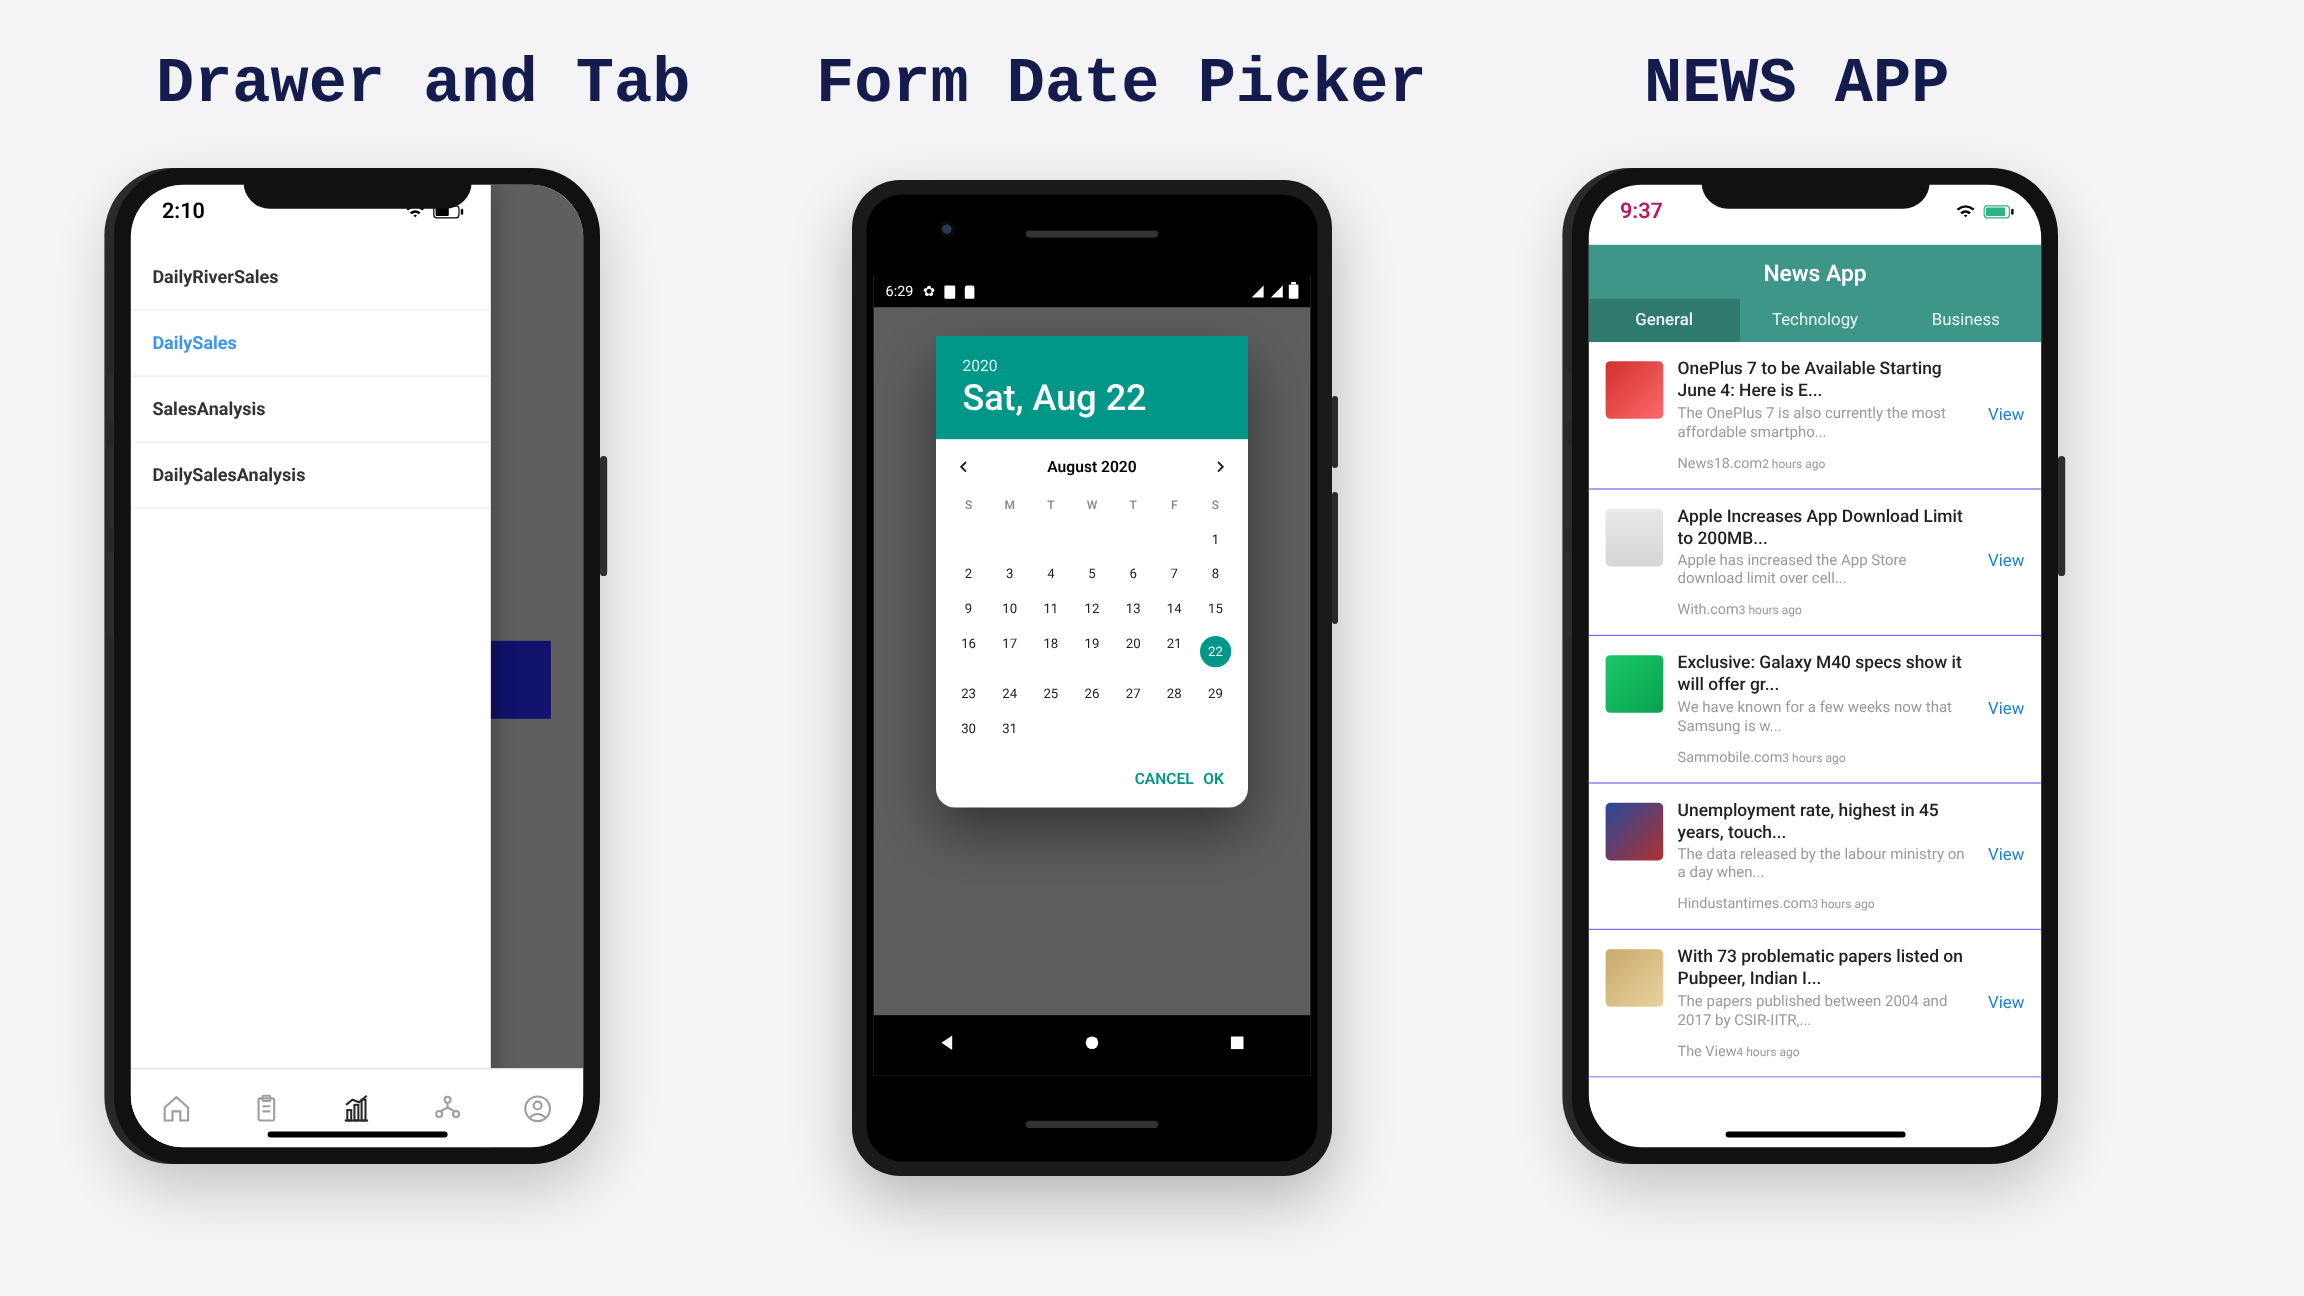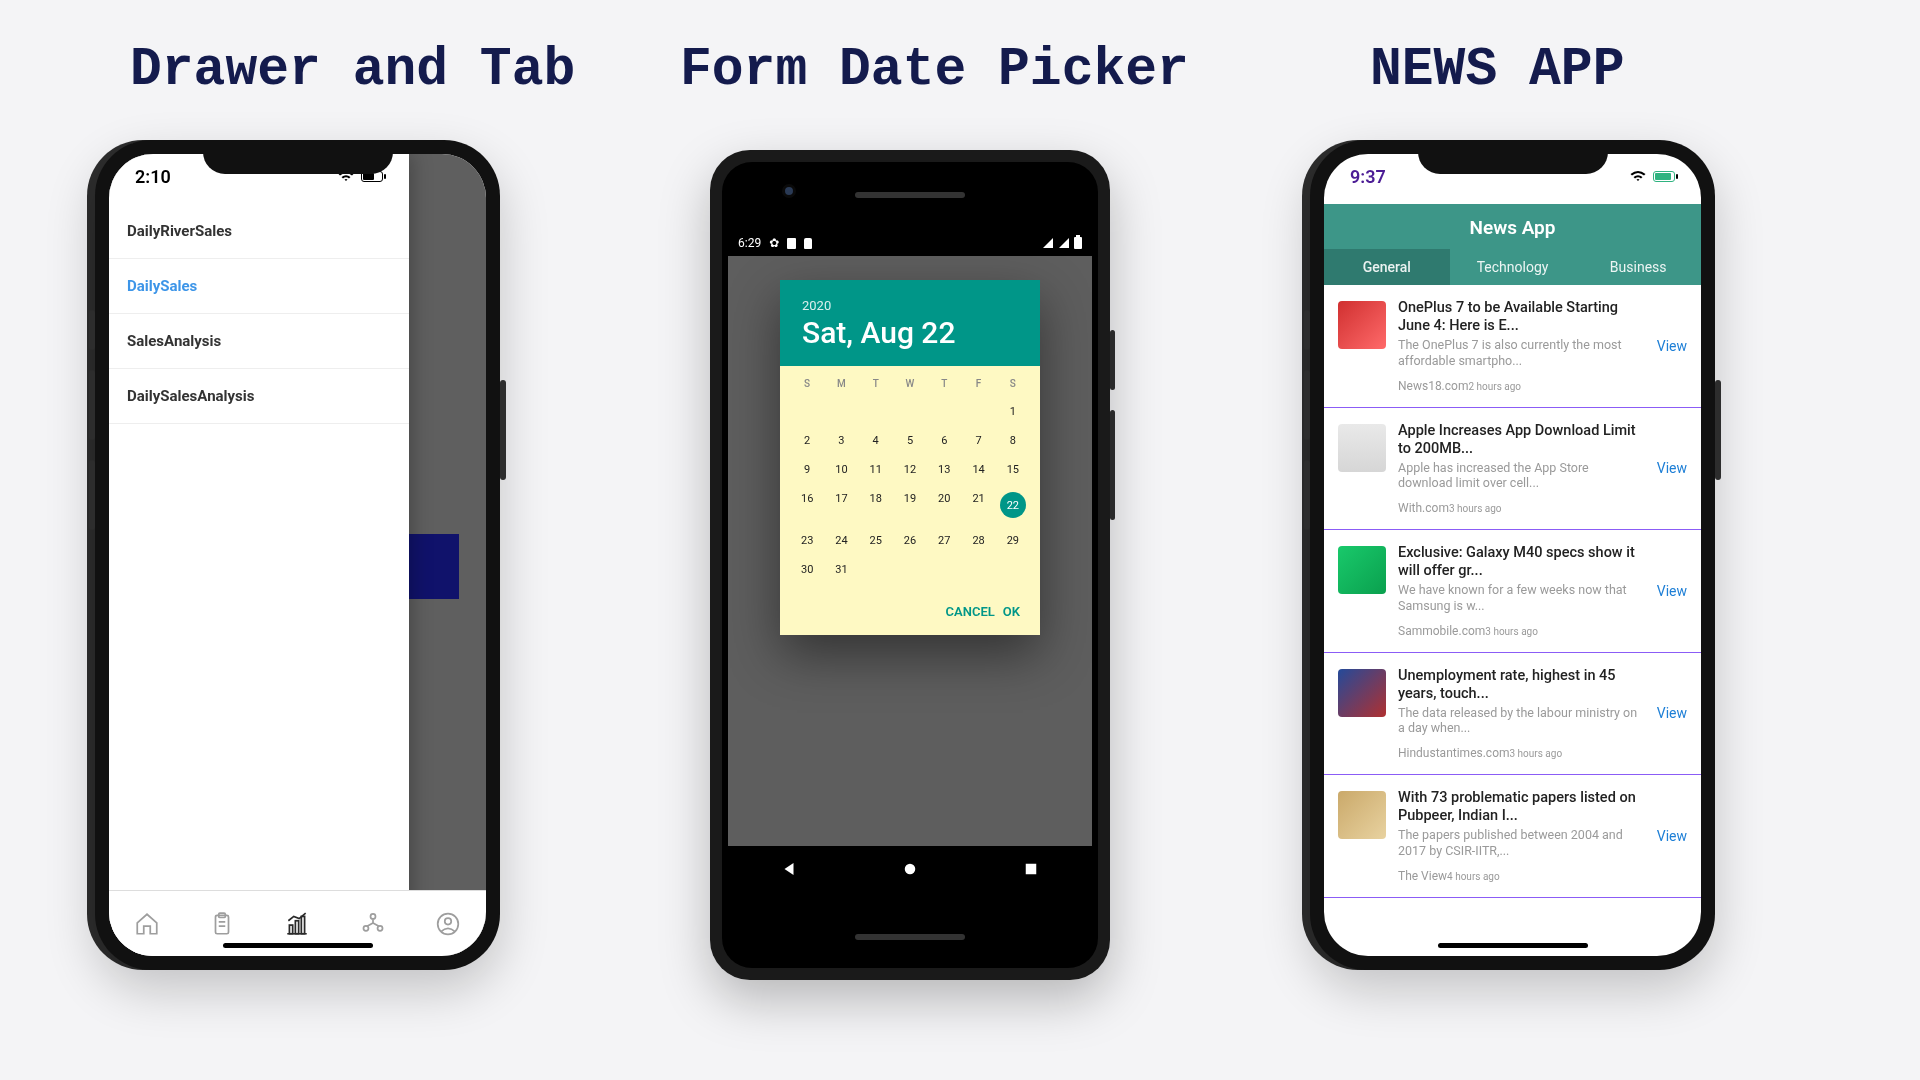--- a/index.html
+++ b/index.html
@@ -48,36 +48,36 @@
 .p1 .tab-icon svg{width:26px;height:26px;stroke:currentColor;fill:none;stroke-width:1.6}
 
 
 .p2{left:710px;top:150px}
 .android-status{height:26px;background:#000;display:flex;align-items:center;justify-content:space-between;padding:0 10px;color:#fff;font-size:12px}
 .astat-left{display:flex;gap:8px;align-items:center}
 .astat-right{display:flex;gap:4px;align-items:center}
 .astat-right svg{width:12px;height:12px;fill:#fff}
 .android-nav{position:absolute;bottom:0;left:0;right:0;height:50px;background:#000;display:flex;align-items:center;justify-content:space-around}
 .android-nav .nav-shape{width:18px;height:18px}
-.dp-card{position:absolute;left:50%;top:50px;transform:translateX(-50%);width:260px;background:#fef9c3;border-radius:0;box-shadow:0 20px 48px rgba(0,0,0,.45)}
+.dp-card{position:absolute;left:50%;top:50px;transform:translateX(-50%);width:260px;background:#ffffff;border-radius:16px;box-shadow:0 20px 48px rgba(0,0,0,.45)}
 .dp-head{background:#009688;color:#fff;padding:18px 22px 16px}
 .dp-year{font-size:13px;opacity:.85}
 .dp-date{font-size:30px;font-weight:500;margin-top:2px}
 .dp-month-row{display:flex;align-items:center;justify-content:space-between;padding:14px 14px 6px;font-size:13px;font-weight:600}
 .dp-chev{width:18px;height:18px;display:flex;align-items:center;justify-content:center;cursor:pointer}
 .dp-grid{display:grid;grid-template-columns:repeat(7,1fr);padding:4px 10px 8px;font-size:11px;text-align:center}
 .dp-dow{color:#888;font-size:10px;padding:8px 0;font-weight:500}
 .dp-day{padding:8px 0;color:#222;position:relative}
 .dp-day.sel span{background:#009688;color:#fff;border-radius:50%;width:26px;height:26px;display:inline-flex;align-items:center;justify-content:center}
 .dp-actions{display:flex;justify-content:flex-end;gap:8px;padding:12px 20px 16px;font-size:13px;font-weight:600;color:#009688}
 
 
 .p3{left:1310px;top:140px}
 .p3 .screen{background:#fff}
-.p3 .ios-status{color:#4c1d95}
+.p3 .ios-status{color:#be185d}
 .p3 .pill{border-color:#2fb380}
 .p3 .pill .fill{width:80%;background:#2fb380}
 .news-header{background:#3d9688;color:#fff}
 .news-title{text-align:center;font-size:19px;font-weight:600;padding:12px 0 10px}
 .news-tabs{display:flex}
 .news-tab{flex:1;text-align:center;padding:10px 0;font-size:14px;color:rgba(255,255,255,.9)}
 .news-tab.active{background:#2f7a6f;font-weight:500}
 .news-list{overflow:hidden}
 .news-item{display:flex;gap:12px;padding:14px 14px 14px;border-bottom:1px solid #8b5cf6;align-items:flex-start}
 .news-thumb{width:48px;height:48px;border-radius:4px;flex-shrink:0;background:#ddd;margin-top:2px}
@@ -197,20 +197,33 @@
           <span style="width:8px;height:12px;background:#fff;border-radius:1px;position:relative;display:inline-block">
                 <span style="position:absolute;top:-2px;left:2px;width:4px;height:2px;background:#fff"></span>
               </span>
         </div>
       </div>
 
       <div class="dp-card">
         <div class="dp-head">
           <div class="dp-year">2020</div>
           <div class="dp-date">Sat, Aug 22</div>
+        </div>
+        <div class="dp-month-row">
+          <div class="dp-chev">
+                <svg width="10" height="10" viewBox="0 0 10 10">
+                  <path d="M7 1 L3 5 L7 9" stroke="#222" stroke-width="1.6" fill="none"></path>
+                </svg>
+              </div>
+          <div>August 2020</div>
+          <div class="dp-chev">
+                <svg width="10" height="10" viewBox="0 0 10 10">
+                  <path d="M3 1 L7 5 L3 9" stroke="#222" stroke-width="1.6" fill="none"></path>
+                </svg>
+              </div>
         </div>
         <div class="dp-grid" id="dp-grid">
               <div class="dp-dow">S</div>
               <div class="dp-dow">M</div>
               <div class="dp-dow">T</div>
               <div class="dp-dow">W</div>
               <div class="dp-dow">T</div>
               <div class="dp-dow">F</div>
               <div class="dp-dow">S</div>
               <div class="dp-day"></div>

